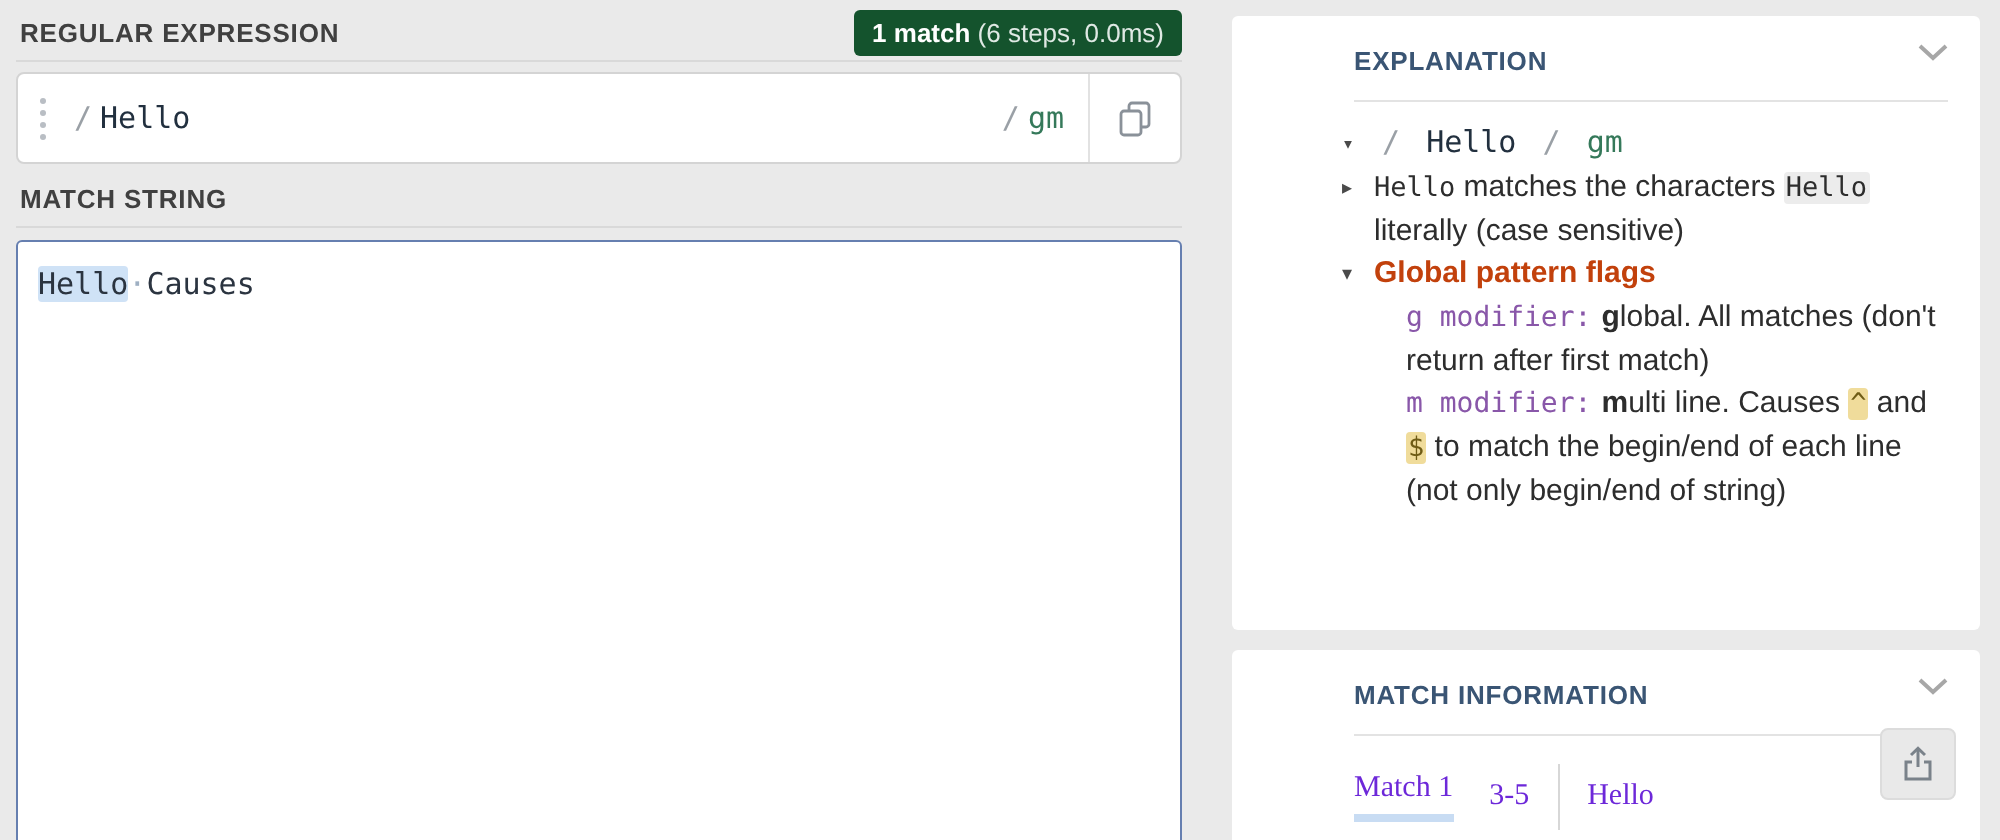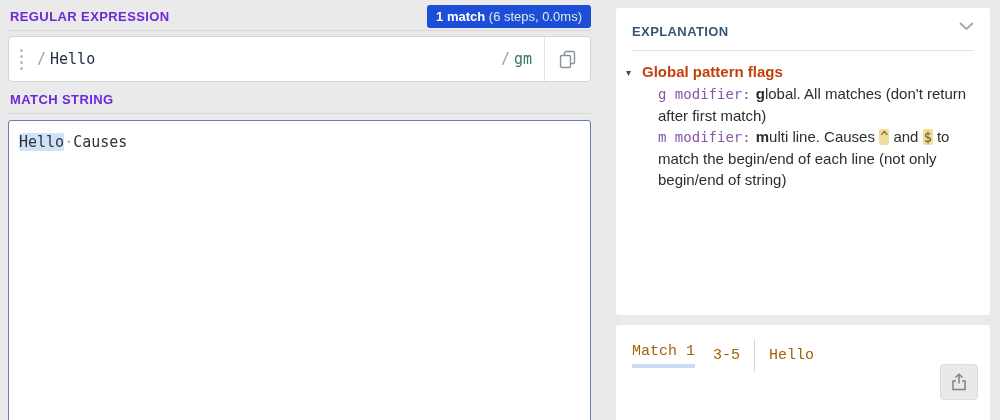--- a/index.html
+++ b/index.html
@@ -5,30 +5,30 @@
   * { margin:0; padding:0; box-sizing:border-box; }
   html,body { width:1000px; height:420px; overflow:hidden;
     background:#eaeaea; font-family:"Liberation Sans", sans-serif; }
 
   .mono { font-family:"DejaVu Sans Mono", monospace; }
 
   
   .left-col { position:absolute; left:8px; top:0; width:583px; height:420px; }
 
   .section-label { position:absolute; left:2px; font-size:13px; font-weight:700;
-    color:#6d28d9; letter-spacing:.4px; }
+    color:#404040; letter-spacing:.4px; }
   .label-regex { top:9px; }
   .label-test  { top:92px; }
 
   .h-divider { position:absolute; left:0; right:0; height:0;
     border-bottom:1px solid #d9d9d9; }
   .div-regex { top:30px; }
   .div-test  { top:113px; }
 
-  .match-badge { position:absolute; top:5px; right:0; background:#1d4ed8;
+  .match-badge { position:absolute; top:5px; right:0; background:#14532d;
     color:#ffffff; font-size:13px; padding:5px 9px; border-radius:3px;
     line-height:1; z-index:2; }
   .match-badge .b { font-weight:700; }
   .match-badge .d { color:#dfe9e4; }
 
   
   .regex-input { position:absolute; top:36px; left:0; right:0; height:46px;
     background:#ffffff; border:1px solid #d4d4d4; border-radius:4px;
     display:flex; align-items:stretch; }
   .grip { width:24px; display:flex; flex-direction:column; gap:3px;
@@ -46,21 +46,21 @@
   
   .test-editor { position:absolute; top:120px; left:0; right:0; bottom:-6px;
     background:#ffffff; border:1px solid #667fb0; border-radius:3px;
     padding:12px 10px; font-size:15px; color:#2b3440; cursor:text; }
   .hl-match { background:#cfe2f6; border-radius:2px; }
   .space-dot { color:#9fb0c3; }
 
   
   .right-col { position:absolute; left:616px; top:0; width:374px; height:420px; }
   .card { position:absolute; left:0; right:0; background:#ffffff;
-    border-radius:3px; }
+    border-radius:3px;padding-left:45px; }
   .card-explanation { top:8px; height:307px; }
   .card-match { top:325px; height:101px; }
 
   .card-head { position:relative; margin:0 16px; padding:14px 0 10px 0;
     border-bottom:1px solid #e3e3e3; }
   .card-title { font-size:13px; font-weight:700; color:#3a5574; letter-spacing:.4px; }
   .chevron { position:absolute; right:0; top:14px; cursor:pointer; }
 
   
   .expl-body { padding:10px 16px 0 10px; font-size:15px; color:#2d2d2d;
@@ -75,21 +75,21 @@
   .flags-title { font-weight:700; color:#c2410c; }
   .flag-line { padding-left:32px; overflow-wrap:break-word; }
   .flag-code { font-family:"DejaVu Sans Mono", monospace; font-size:14px;
     color:#8957a9;margin-top:40px; }
   .bold-letter { font-weight:700; margin-left:5px; }
   .tok { font-family:"DejaVu Sans Mono", monospace; font-size:13.5px;
     background:#f0dc9b; color:#6f5c16; padding:0 1px; border-radius:2px; }
 
   
   .match-row { display:flex; align-items:center; margin:14px 16px 0 16px;
-    font-family:Liberation Mono, monospace; font-size:15px; color:#a16207; }
+    font-family:Liberation Serif, serif; font-size:15px; color:#6d28d9; }
   .m-label { border-bottom:4px solid #c8dcf3; padding-bottom:4px; cursor:pointer; }
   .m-range { margin-left:18px; padding-right:14px; }
   .m-value { border-left:1px solid #d7d7d7; padding:8px 0 8px 14px; }
   .export-btn { position:absolute; right:12px; top:39px; width:38px; height:36px;
     background:#e9e9e9; border:1px solid #dcdcdc; border-radius:4px;
     display:flex; align-items:center; justify-content:center; cursor:pointer; }
 
   svg { display:block; }
 </style>
 </head>
@@ -139,31 +139,41 @@
     <div class="card-head">
       <span class="card-title">EXPLANATION</span>
       <span class="chevron">
         <svg width="15" height="9" viewBox="0 0 15 9">
           <polyline points="1,1 7.5,7 14,1" fill="none" stroke="#a7a7a7" stroke-width="2"></polyline>
         </svg>
       </span>
     </div>
 
     <div class="expl-body">
+      <div class="expl-root mono"><span class="marker">▾</span><span class="delim">/</span> <span class="pattern">Hello</span> <span class="delim">/</span> <span class="flags">gm</span></div>
 
+      <div class="expl-item"><span class="marker hang">▸</span><span class="code-inline">Hello</span><span> matches the characters </span><span class="code-inline code-bg">Hello</span><span> literally (case sensitive)</span></div>
 
       <div class="expl-item"><span class="marker hang">▾</span><span class="flags-title">Global pattern flags</span></div>
 
       <div class="flag-line"><span class="flag-code">g modifier:</span><span class="bold-letter">g</span><span>lobal. All matches (don't return after first match)</span></div>
 
       <div class="flag-line"><span class="flag-code">m modifier:</span><span class="bold-letter">m</span><span>ulti line. Causes </span><span class="tok">^</span><span> and </span><span class="tok">$</span><span> to match the begin/end of each line (not only begin/end of string)</span></div>
     </div>
   </div>
 
   <div class="card card-match">
+    <div class="card-head">
+      <span class="card-title">MATCH INFORMATION</span>
+      <span class="chevron">
+        <svg width="15" height="9" viewBox="0 0 15 9">
+          <polyline points="1,1 7.5,7 14,1" fill="none" stroke="#a7a7a7" stroke-width="2"></polyline>
+        </svg>
+      </span>
+    </div>
 
     <div class="match-row">
       <span class="m-label">Match 1</span>
       <span class="m-range">3-5</span>
       <span class="m-value">Hello</span>
     </div>
 
     <div class="export-btn">
       <svg width="16" height="18" viewBox="0 0 16 18">
         <path d="M8 1.5 v9" fill="none" stroke="#7a828a" stroke-width="1.5"></path>

